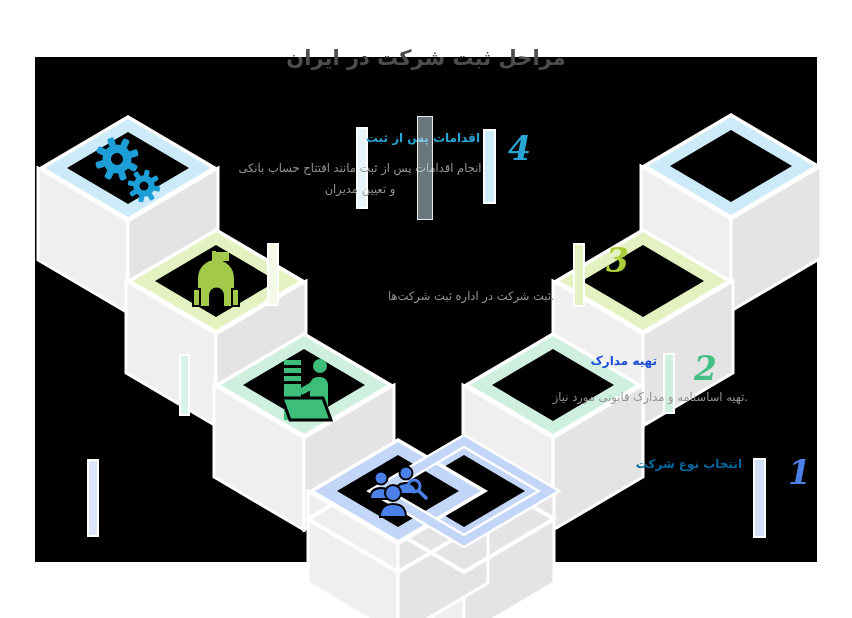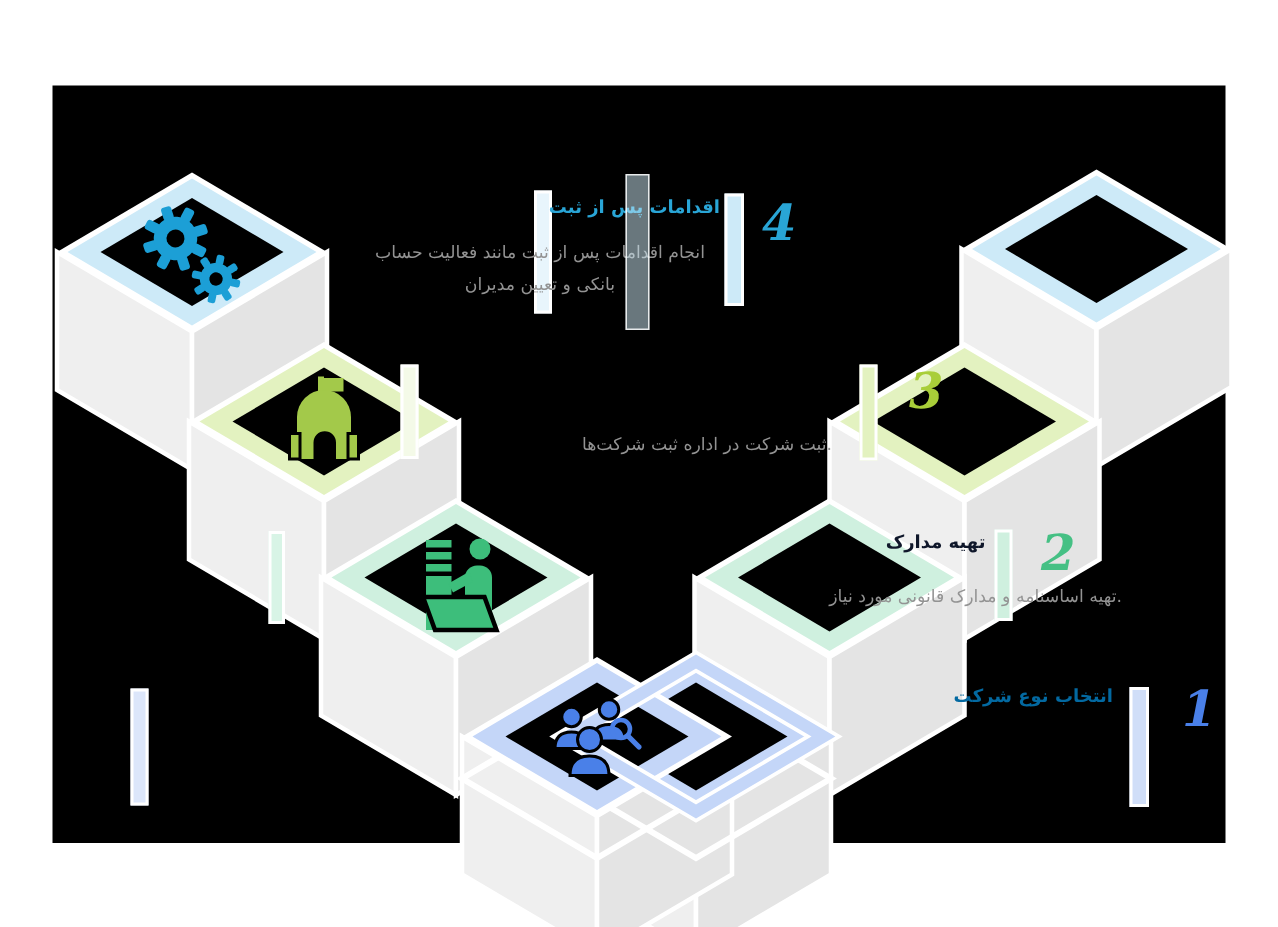--- a/index.html
+++ b/index.html
@@ -10,21 +10,21 @@
               font-size:21px;font-weight:bold;color:#4D4D4D;letter-spacing:.5px;direction:ltr;}
   .num{position:absolute;z-index:20;font-family:"DejaVu Serif",serif;font-style:italic;
        font-weight:bold;font-size:33px;line-height:1;}
   .n4{left:508px;top:132px;color:#29A5D6;}
   .n3{left:606px;top:244px;color:#A9CE39;}
   .n2{left:694px;top:352px;color:#45C084;}
   .n1{left:788px;top:456px;color:#4A80E8;}
   .step-title{position:absolute;z-index:20;font-weight:bold;font-size:12px;direction:ltr;}
   .t4{left:260px;width:220px;top:131px;text-align:right;color:#29A5D6;}
   .t3{left:407px;width:160px;top:243px;text-align:right;color:#A9CE39;}
-  .t2{left:497px;width:160px;top:354px;text-align:right;color:#0f172a;}
+  .t2{left:497px;width:160px;top:354px;text-align:right;color:#1d4ed8;}
   .t1{left:582px;width:160px;top:457px;text-align:right;color:#0369a1;}
   .step-desc{position:absolute;z-index:20;font-size:11.5px;color:#939393;direction:ltr;line-height:1.8;}
   .d4{left:238px;width:244px;top:158px;text-align:center;}
   .d3{left:388px;width:190px;top:286px;text-align:left;}
   .d2{left:442px;width:306px;top:387px;text-align:right;}
   .d1{left:596px;width:158px;top:485px;text-align:center;}
   .bar{position:absolute;z-index:10;border:2px solid #ffffff;}
   .bar-r4{left:483px;top:129px;width:9px;height:71px;background:#CDEAF8;}
   .bar-r3{left:573px;top:243px;width:8px;height:60px;background:#E3F2C0;}
   .bar-r2{left:663px;top:353px;width:8px;height:57px;background:#CFF0DF;}
@@ -167,37 +167,38 @@
       <path d="M370,499 Q370,488 381,488 Q392,488 392,499 Z"></path>
       <circle cx="406" cy="473" r="6.5"></circle>
       <path d="M395,494 Q395,483 406,483 Q417,483 417,494 Z"></path>
       <circle cx="393" cy="493" r="8"></circle>
       <path d="M380,517 Q380,504 393,504 Q406,504 406,517 Z"></path>
       <circle cx="414" cy="486" r="6" fill="none" stroke="#4A80E8" stroke-width="3"></circle>
       <line x1="419" y1="491" x2="426" y2="498" stroke="#4A80E8" stroke-width="3.5" stroke-linecap="round"></line>
     </g>
   </svg>
 
+  <div class="page-title">مراحل ثبت شرکت در ایران</div>
 
   <div class="bar bar-r4"></div>
   <div class="bar bar-r3"></div>
   <div class="bar bar-r2"></div>
   <div class="bar bar-r1"></div>
   <div class="bar bar-l4"></div>
   <div class="bar bar-l3"></div>
   <div class="bar bar-l2"></div>
   <div class="bar bar-l1"></div>
   <div class="bar-overlay"></div>
 
   <div class="num n4">4</div>
   <div class="num n3">3</div>
   <div class="num n2">2</div>
   <div class="num n1">1</div>
 
   <div class="step-title t4">اقدامات پس از ثبت</div>
   <div class="step-title t2">تهیه مدارک</div>
   <div class="step-title t1">انتخاب نوع شرکت</div>
 
-  <div class="step-desc d4">انجام اقدامات پس از ثبت مانند فعالیت حساب بانکی و تعیین مدیران</div>
+  <div class="step-desc d4">انجام اقدامات پس از ثبت مانند افتتاح حساب بانکی و تعیین مدیران</div>
   <div class="step-desc d3">ثبت شرکت در اداره ثبت شرکت‌ها.</div>
   <div class="step-desc d2">تهیه اساسنامه و مدارک قانونی مورد نیاز.</div>
 
 </div>
 
 </body></html>

